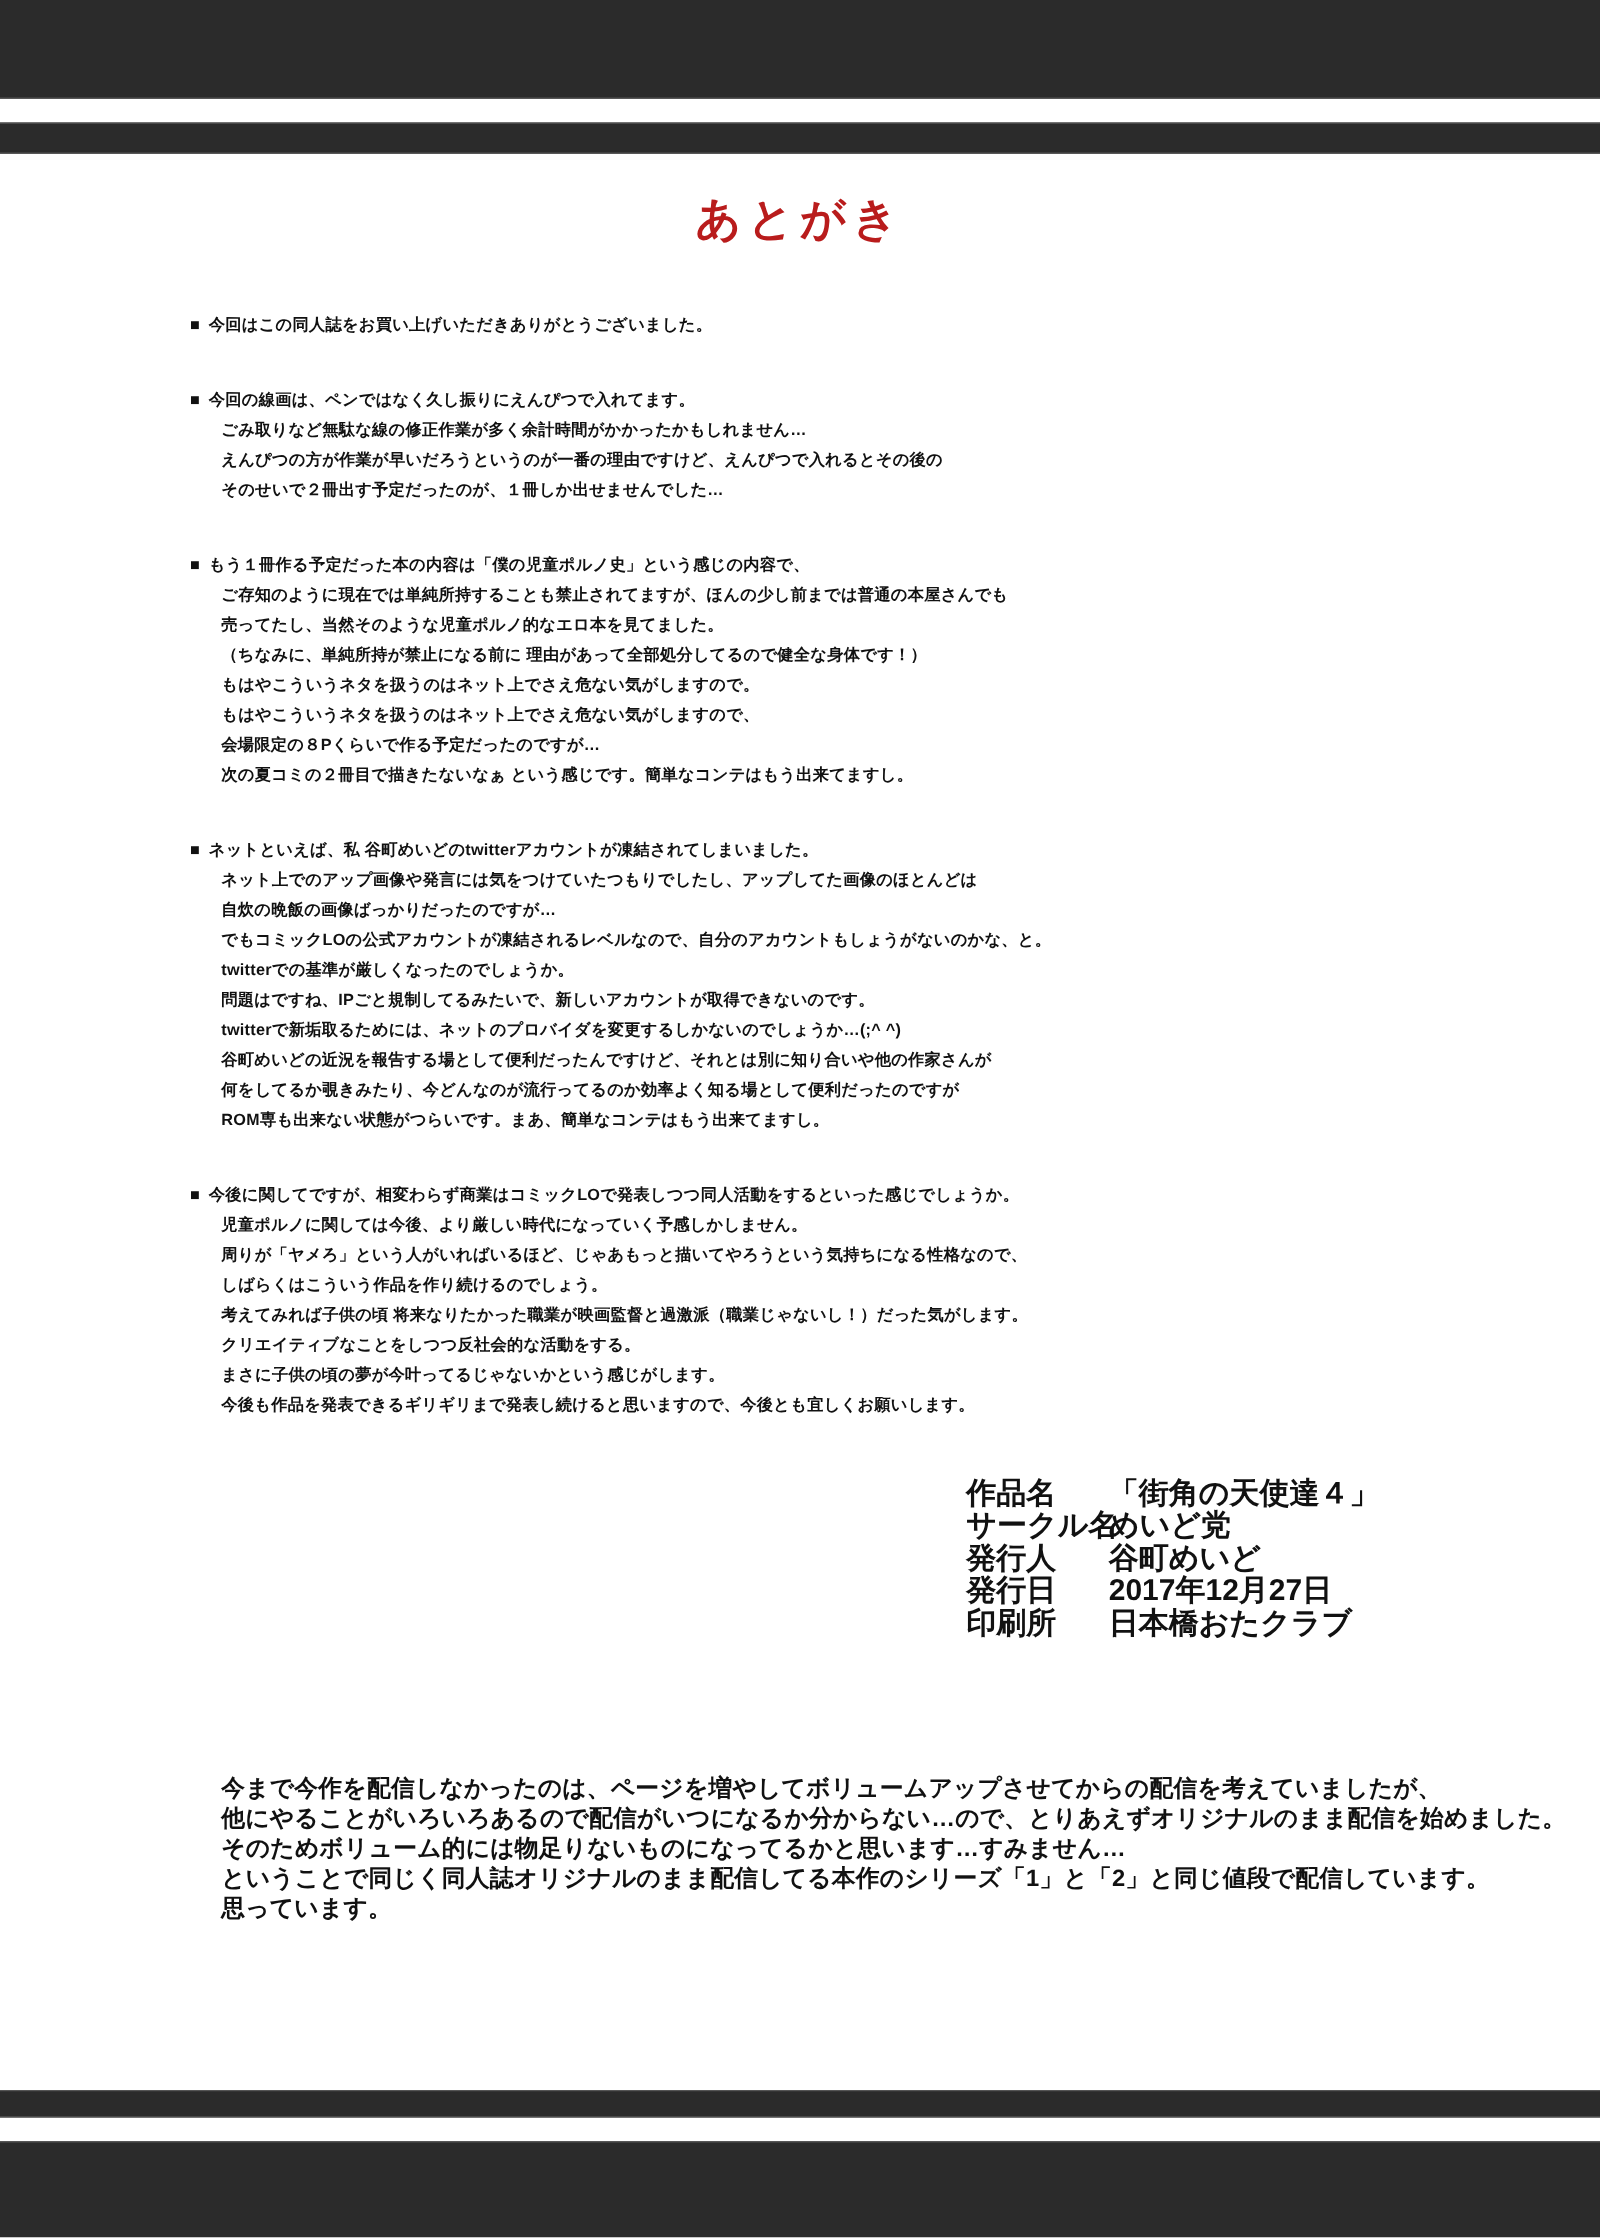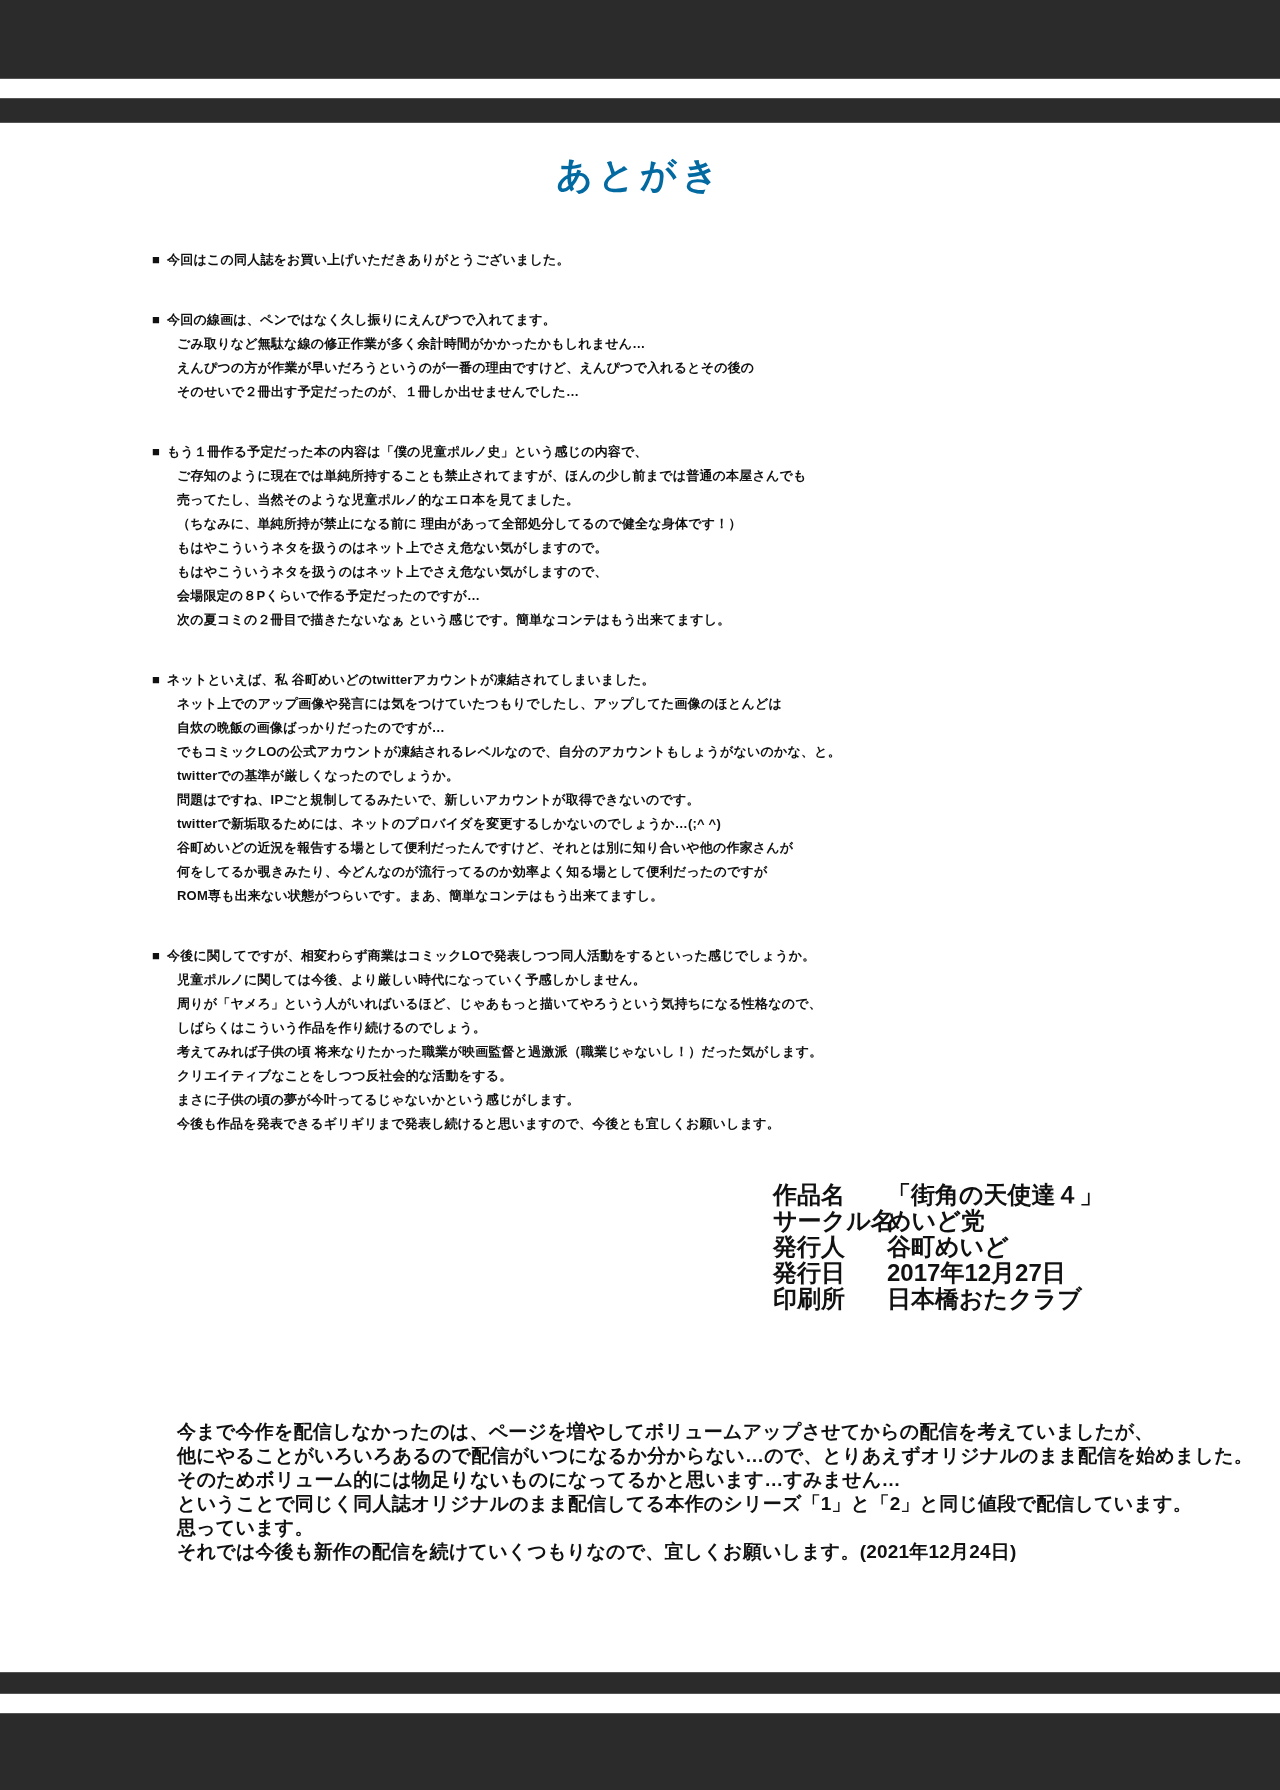--- a/index.html
+++ b/index.html
@@ -27,21 +27,21 @@
     position: relative;
     padding-top: 122px;
   }
   .title {
     margin-top: 32px;
     text-align: center;
     font-size: 36px;
     font-weight: bold;
     letter-spacing: 5px;
     line-height: 42px;
-    color: #0369a1;
+    color: #b91c1c;
   }
   .paras {
     margin-top: 52px;
     margin-left: 152px;
     margin-right: 20px;
     font-size: 13px;
     font-weight: 600;
     line-height: 24px;
     letter-spacing: 0.2px;
     white-space: nowrap;
@@ -151,20 +151,19 @@
         </div>
       </div>
 
     <div class="footer-paras">
         <div class="para">
           <div class="pline">今まで今作を配信しなかったのは、ページを増やしてボリュームアップさせてからの配信を考えていましたが、</div>
           <div class="pline">他にやることがいろいろあるので配信がいつになるか分からない…ので、とりあえずオリジナルのまま配信を始めました。</div>
           <div class="pline">そのためボリューム的には物足りないものになってるかと思います…すみません…</div>
           <div class="pline">ということで同じく同人誌オリジナルのまま配信してる本作のシリーズ「1」と「2」と同じ値段で配信しています。</div>
           <div class="pline">思っています。</div>
-          <div class="pline">それでは今後も新作の配信を続けていくつもりなので、宜しくお願いします。(2021年12月24日)</div>
         </div>
       </div>
   </div>
 
   <div class="bar" id="bar-bottom-1"></div>
   <div class="bar" id="bar-bottom-2"></div>
 </div>
 
 </body></html>

